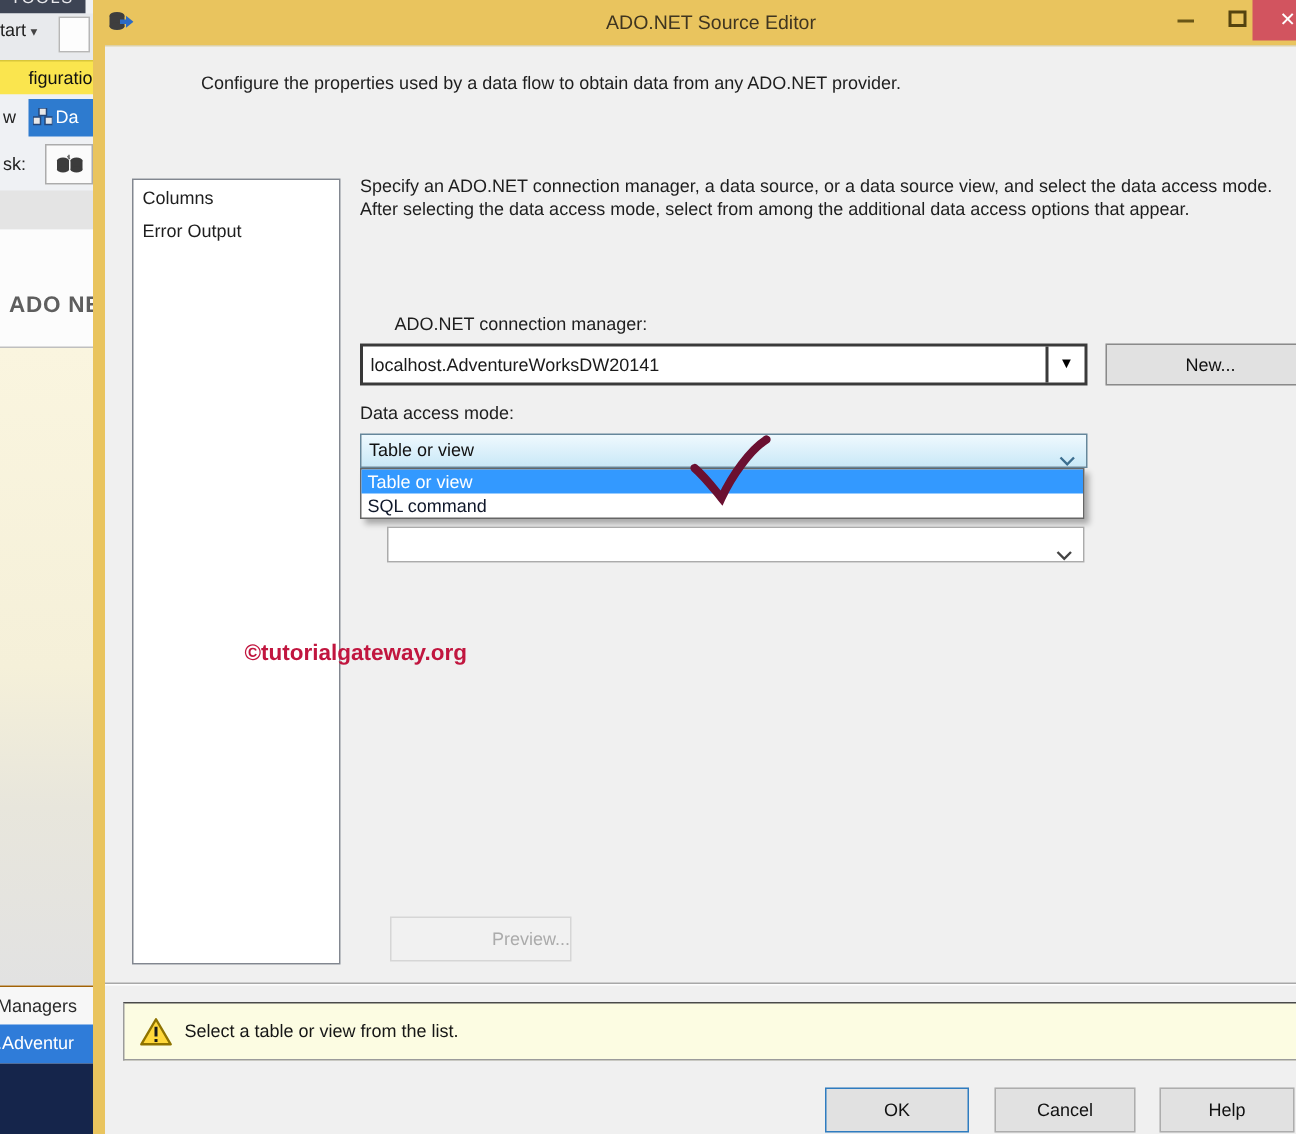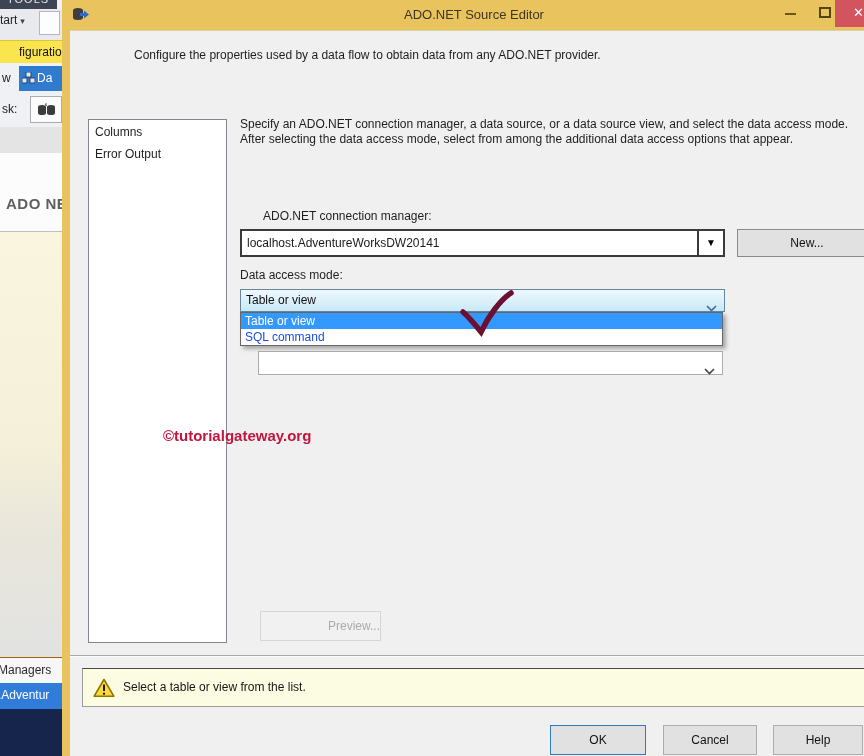--- a/index.html
+++ b/index.html
@@ -58,21 +58,21 @@
   .combo1 .val { position:absolute; left:5px; top:0; line-height:24px; font-size:12px; color:#1A1A1A; }
   .combo1 .arrowbox { position:absolute; right:0; top:0; width:26px; height:24px; border-left:2px solid #3A3A3A; text-align:center; line-height:23px; font-size:10px; color:#000; }
 
   .btn-new { position:absolute; left:667px; top:198px; width:140px; height:28px; background:#E1E1E1; border:1px solid #8A8A8A; font-size:12px; color:#111; text-align:center; line-height:26px; }
 
   .combo2 { position:absolute; left:170px; top:258px; width:485px; height:23px; background:linear-gradient(#EFF9FE,#C9E8F7); border:1px solid #66879B; }
   .combo2 .val { position:absolute; left:5px; top:0; line-height:21px; font-size:12px; color:#111; }
   .combo2 .chev { position:absolute; right:7px; top:8px; }
 
   .droplist { position:absolute; left:170px; top:281px; width:483px; background:#FFFFFF; border:1px solid #666; box-shadow:3px 3px 4px rgba(0,0,0,.3); }
-  .dropopt { height:16px; line-height:16px; font-size:12px; color:#1d4ed8; padding-left:4px; }
+  .dropopt { height:16px; line-height:16px; font-size:12px; color:#0f172a; padding-left:4px; }
   .dropopt.selected { background:#3399FF; color:#FFFFFF; }
 
   .combo3 { position:absolute; left:188px; top:320px; width:465px; height:24px; background:#FFFFFF; border:1px solid #ABABAB; }
   .combo3 .chev { position:absolute; right:7px; top:9px; }
 
   .checkmark { position:absolute; left:385px; top:254px; }
 
   .watermark { position:absolute; left:93px; top:396px; font-size:15px; font-weight:bold; color:#C1163F; z-index:5; }
 
   .btn-preview { position:absolute; left:190px; top:580px; width:121px; height:30px; background:#F1F1F1; border:1px solid #D6D6D6; color:#ABABAB; font-size:12px; text-align:right; line-height:28px; }

